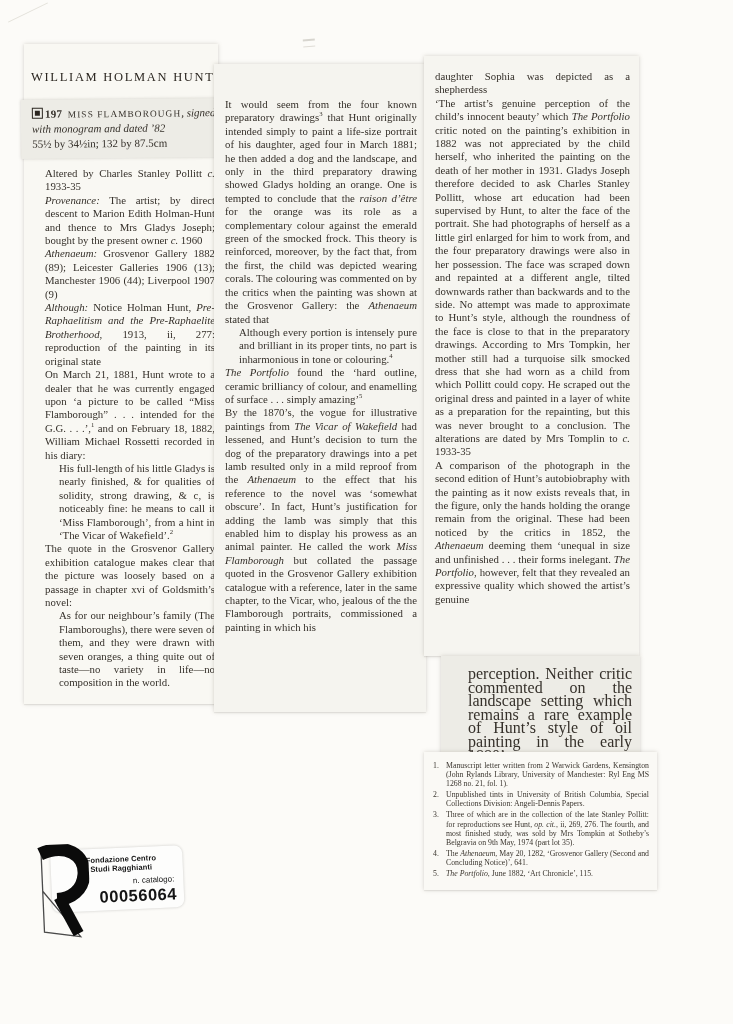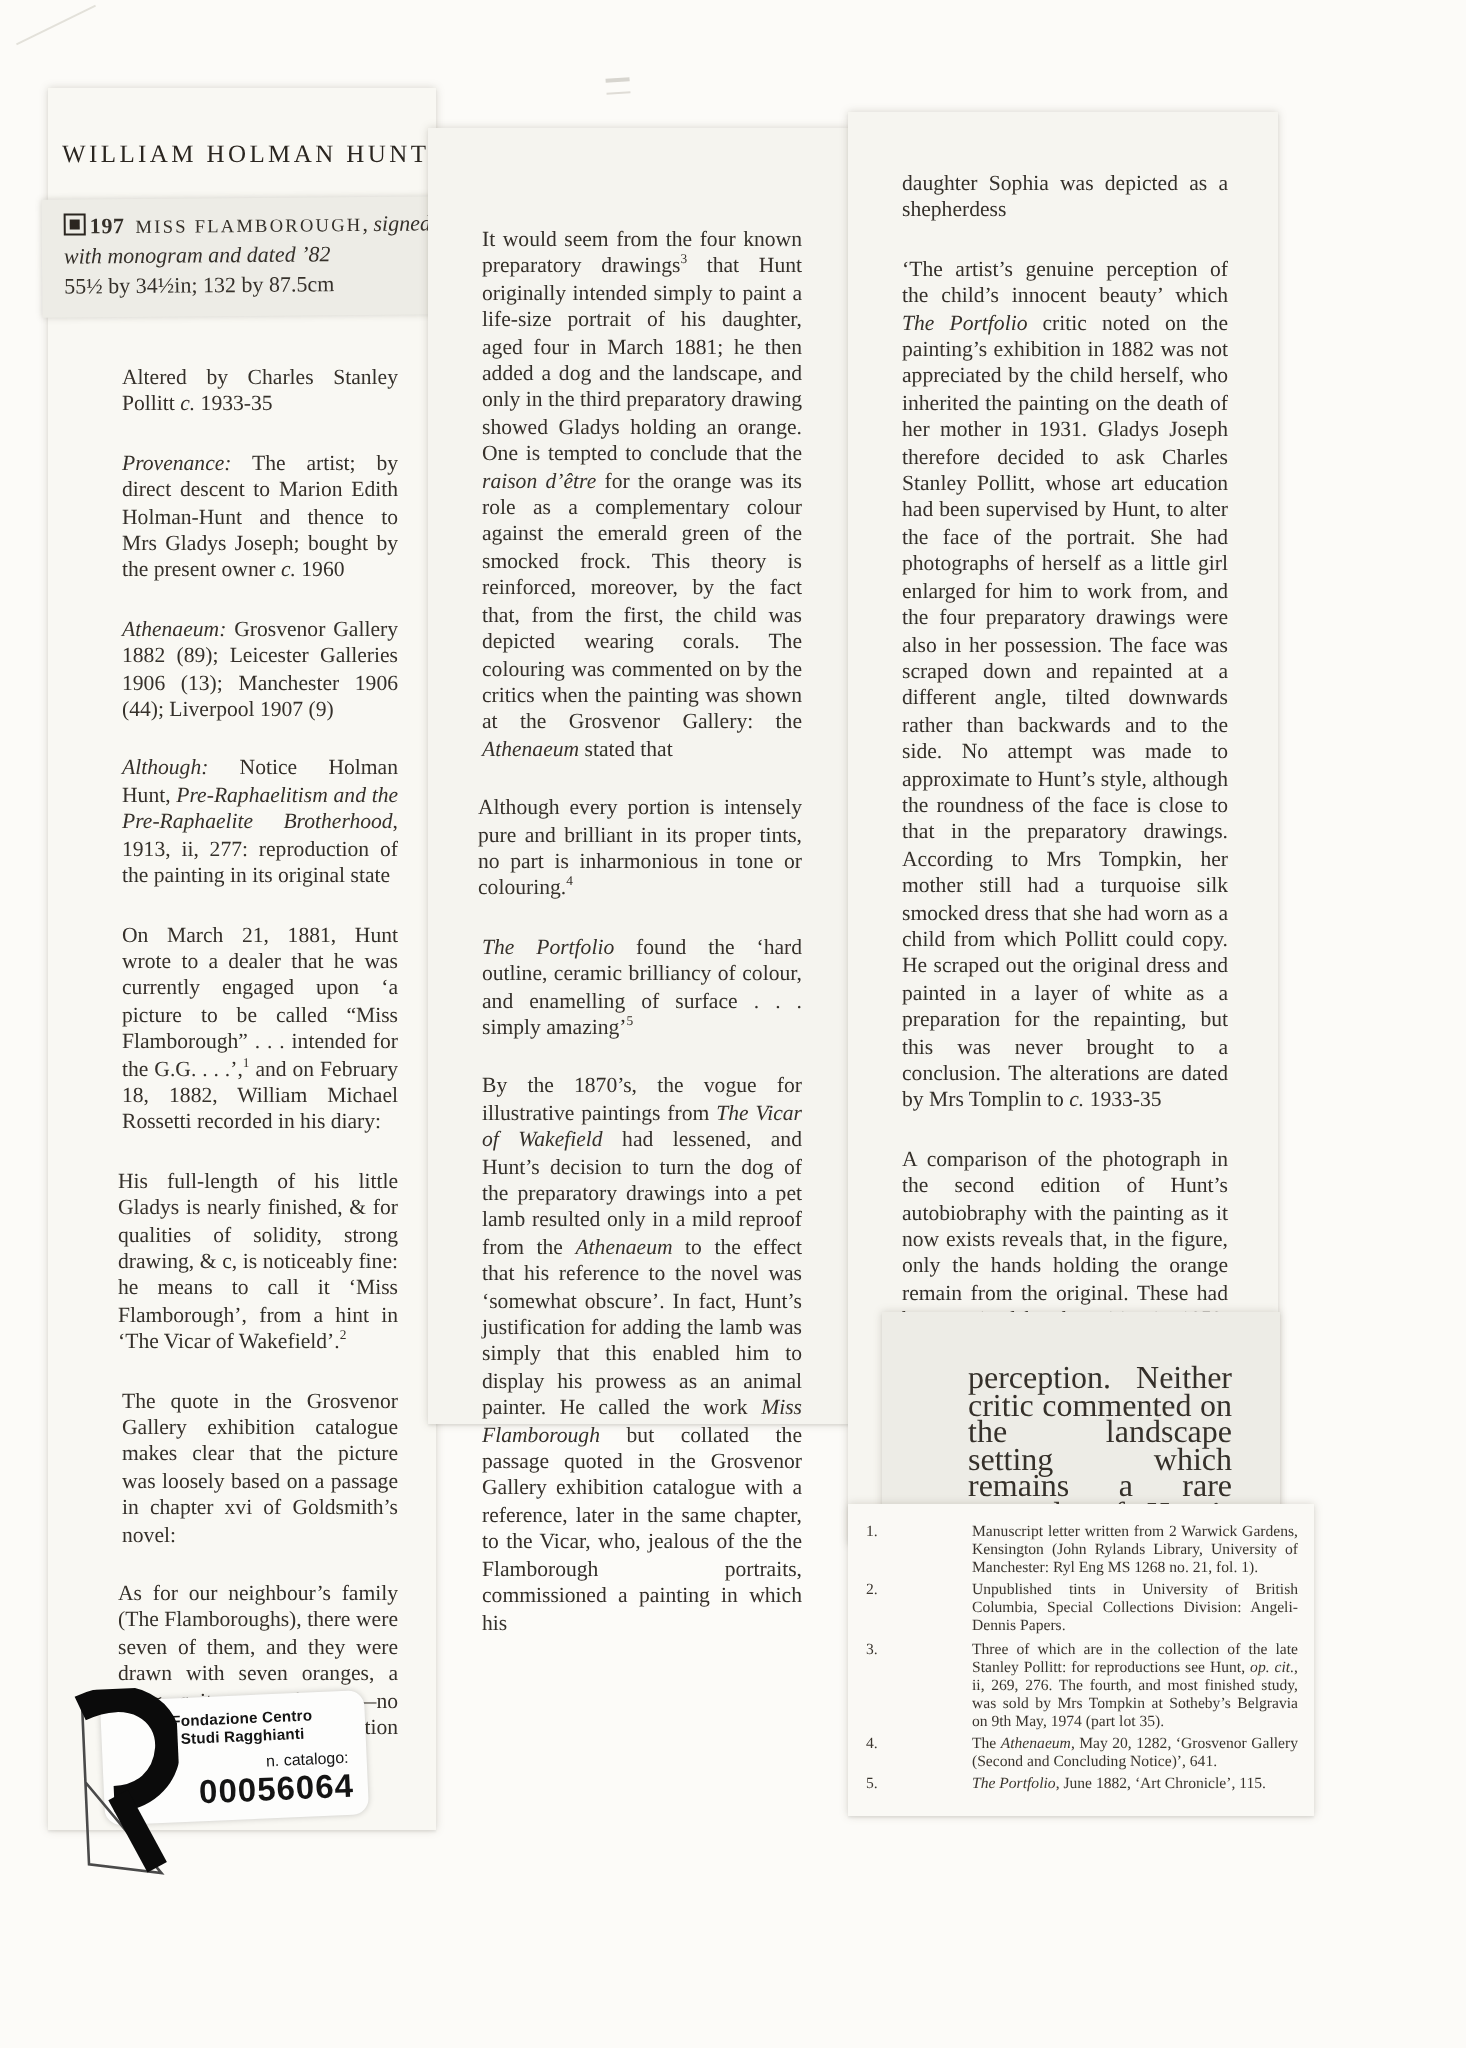--- a/index.html
+++ b/index.html
@@ -39,31 +39,31 @@
   }
   .lot-marker::after{
     content:"";position:absolute;left:2px;top:2px;width:5px;height:5px;background:#2b2620;
   }
   .lot-num{font-weight:bold;letter-spacing:.3px;}
   .sc{font-size:9.3px;letter-spacing:1.1px;}
   .lot-dims{margin-top:1px;}
 
   .body-col{font-size:10.8px;line-height:13.4px;}
   .entry-body{padding:9px 3px 0 21px;}
-  p.para{margin:16px;text-align:justify;}
+  p.para{margin:0;text-align:justify;}
   p.quote{margin-left:14px;}
   em{font-style:italic;}
   sup{font-size:.62em;vertical-align:super;line-height:0;}
 
   .inset-text{font-size:16px;line-height:13.6px;}
 
   .footnotes{font-size:7.8px;line-height:9.1px;color:#3a352e;}
   .footnote{display:flex;margin:0 0 2px 0;}
   .fn-num{flex:none;width:13px;padding-top:0;}
-  .fn-body{flex:1;text-align:justify;margin-left:40px;}
+  .fn-body{flex:1;text-align:justify;}
 
   
   .stamp{position:absolute;left:30px;top:842px;width:170px;height:108px;transform:rotate(-2.5deg);}
   .stamp-label{
     position:absolute;left:22px;top:6px;width:132px;height:62px;
     background:#fdfdfc;border-radius:8px;
     box-shadow:0 0 3px rgba(0,0,0,.2);
     font-family:"Liberation Sans","DejaVu Sans",sans-serif;
     color:#141414;padding:7px 7px 0 16px;box-sizing:border-box;
   }

